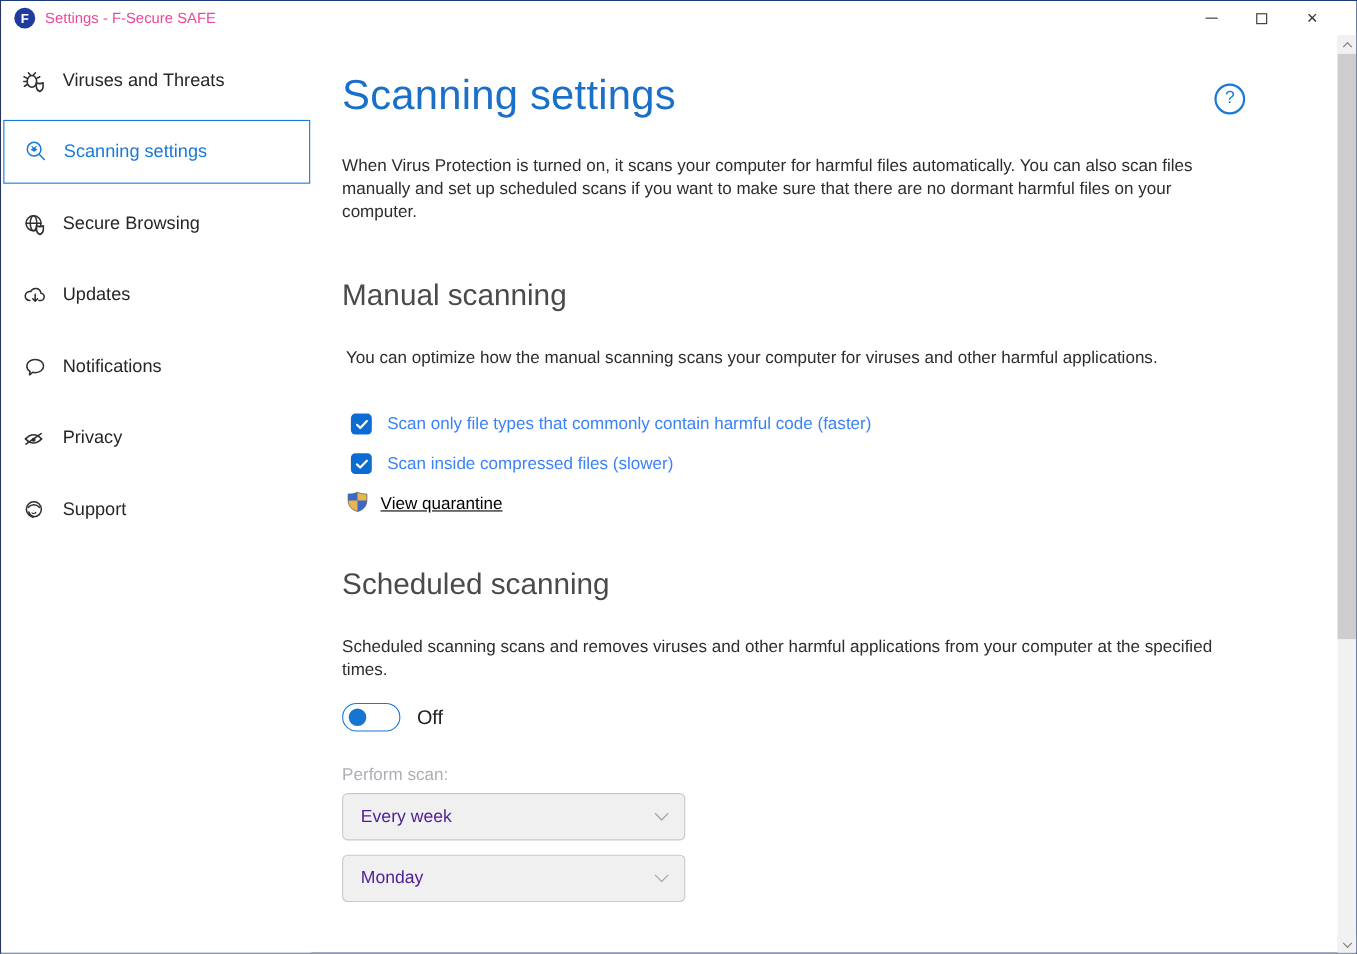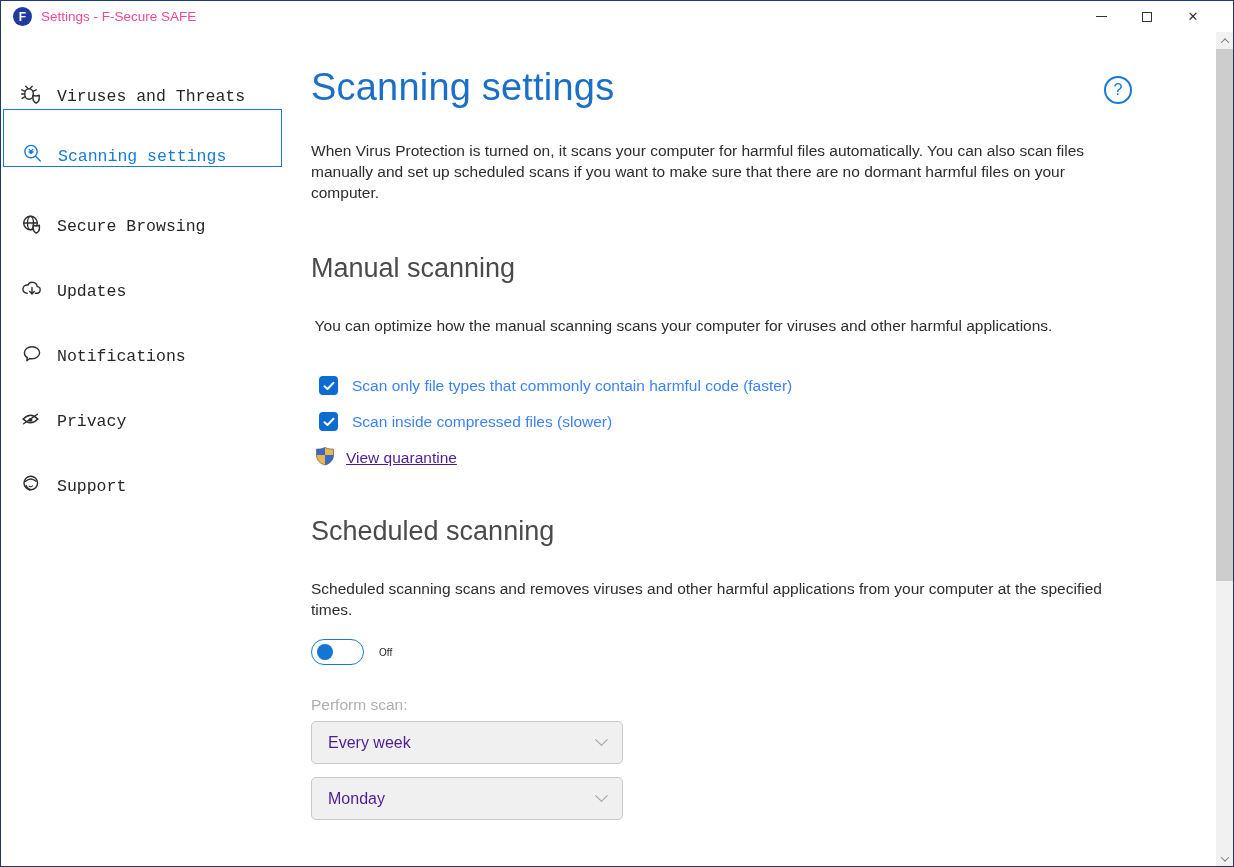--- a/index.html
+++ b/index.html
@@ -13,49 +13,49 @@
   .app-logo { width:19px; height:19px; border-radius:50%; background:#1f3b9e; margin-left:12px;
     display:flex; align-items:center; justify-content:center; color:#fff; font-size:12px; font-weight:bold; }
   .app-title { margin-left:9px; font-size:13.5px; color:#ec4899; }
   .win-controls { position:absolute; right:17px; top:0; height:31px; display:flex; }
   .win-btn { width:46px; height:31px; display:flex; align-items:center; justify-content:center; cursor:default; }
   .glyph-min { width:11px; height:1px; background:#333; display:block; }
   .glyph-max { width:10px; height:10px; border:1px solid #333; display:block; }
   .glyph-close { font-size:13px; color:#333; line-height:1; }
   
   .sidebar { position:absolute; top:31px; left:0; width:282px; height:836px; background:#fff; padding-top:9px; }
-  .nav-item { height:65px; display:flex; align-items:flex-end; padding-left:19px; cursor:pointer;font-family:Liberation Mono, monospace; }
+  .nav-item { height:65px; display:flex; align-items:center; padding-left:19px; cursor:pointer; }
   .nav-item .nav-icon { width:24px; height:24px; flex:0 0 24px; display:flex; align-items:center; justify-content:center; }
   .nav-item .nav-label { margin-left:13px; font-size:16.5px; color:#262626; }
   .nav-item.selected { height:58px; margin:3px 0 4px 2px; width:279px; border:1px solid #1779da; padding-left:17px; }
   .nav-item.selected .nav-label { color:#1779da; }
   
   .main { position:absolute; top:31px; left:310px; width:850px; height:836px; }
   .page-title { position:absolute; top:34px; left:0; font-size:38px; font-weight:300; color:#1a70c8; letter-spacing:.2px; }
   .help-btn { position:absolute; top:44px; left:793px; width:28px; height:28px; border:2px solid #1779da; border-radius:50%;
     color:#1779da; font-size:16px; display:flex; align-items:center; justify-content:center; cursor:pointer; }
   .para { position:absolute; font-size:15.5px; line-height:21px; color:#2d2d2d; }
   .intro { top:108px; width:805px; }
   .sec-h { position:absolute; font-size:27px; font-weight:300; color:#4a4a4a; }
   .manual-h { top:221px; }
   .manual-p { top:283px; width:745px;text-align:center; }
   .check-row { position:absolute; left:8px; display:flex; align-items:center; }
   .check-row-1 { top:344px; }
   .check-row-2 { top:380px; }
   .checkbox { width:19px; height:19px; background:#0d6cd1; border-radius:4px; display:flex; align-items:center; justify-content:center; cursor:pointer; }
   .check-label { margin-left:14px; font-size:15.5px; color:#3b82f6; }
   .quarantine-row { position:absolute; left:4px; top:414px; display:flex; align-items:center; }
-  .quarantine-link { margin-left:11px; font-size:15.5px; color:#4c1d95; text-decoration:underline; cursor:pointer;text-align:right; }
+  .quarantine-link { margin-left:11px; font-size:15.5px; color:#000000; text-decoration:underline; cursor:pointer;text-align:right; }
   .sched-h { top:484px; }
   .sched-p { top:546px; width:830px; }
   .toggle-row { position:absolute; left:0; top:607px; display:flex; align-items:center; }
   .toggle { width:53px; height:26px; border:1.5px solid #1779da; border-radius:14px; background:#fff;
     display:flex; align-items:center; padding-left:5px; cursor:pointer; }
   .toggle-knob { width:16px; height:16px; border-radius:50%; background:#1476d1; }
-  .toggle-label { margin-left:15px; font-size:10px; color:#222; }
+  .toggle-label { margin-left:15px; font-size:18px; color:#222; }
   .field-label { position:absolute; left:0; font-size:15.5px; color:#aeaeb6; }
   .label-1 { top:664px; }
   .label-2 { top:758px; }
   .dropdown { position:absolute; left:0; width:312px; height:43px; background:#f0f0f1; border:1px solid #c9c9cc;
     border-radius:5px; display:flex; align-items:center; padding:0 16px; cursor:pointer; }
   .dd-1 { top:689px; }
   .dd-2 { top:745px; }
   .dd-value { font-size:16px; color:#4c1d95; flex:1; }
   .chev-down { width:9px; height:9px; border-right:1.5px solid #9fa0a6; border-bottom:1.5px solid #9fa0a6;
     transform:rotate(45deg) translate(-2px,-2px); }

